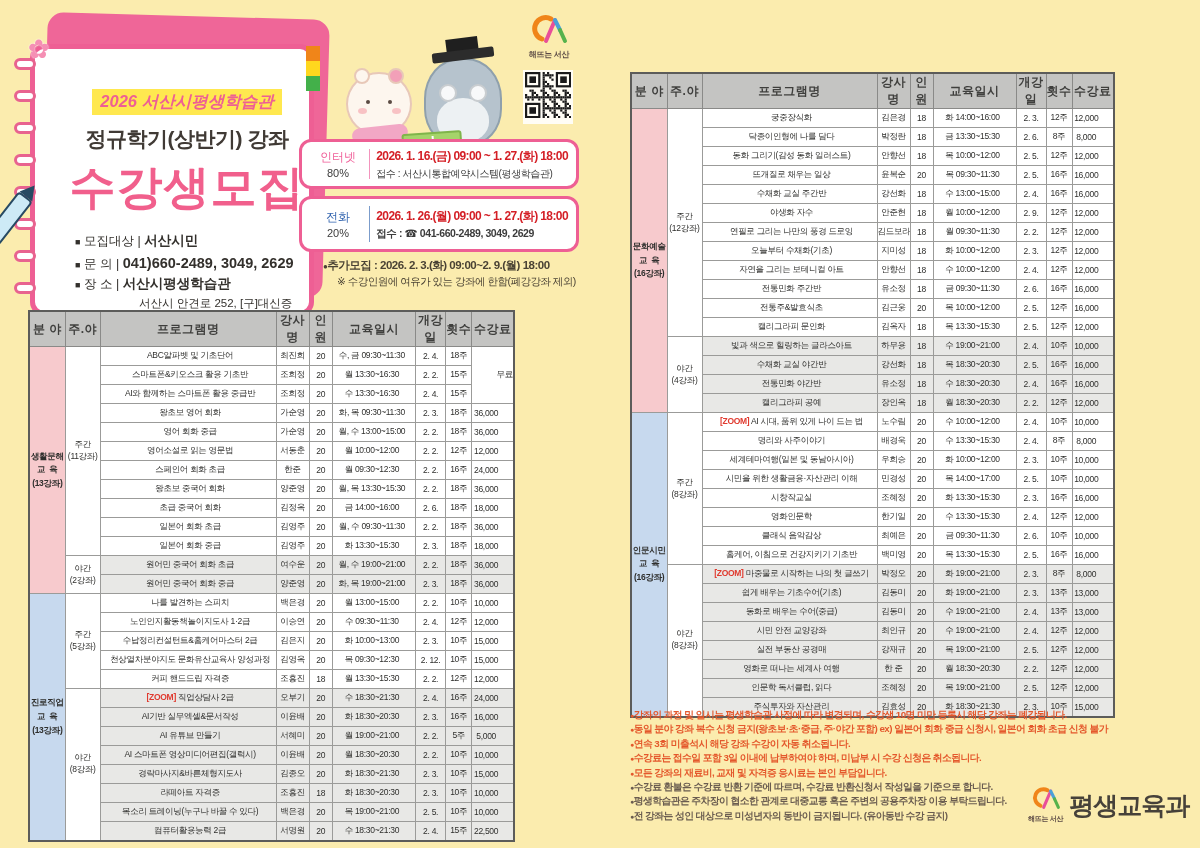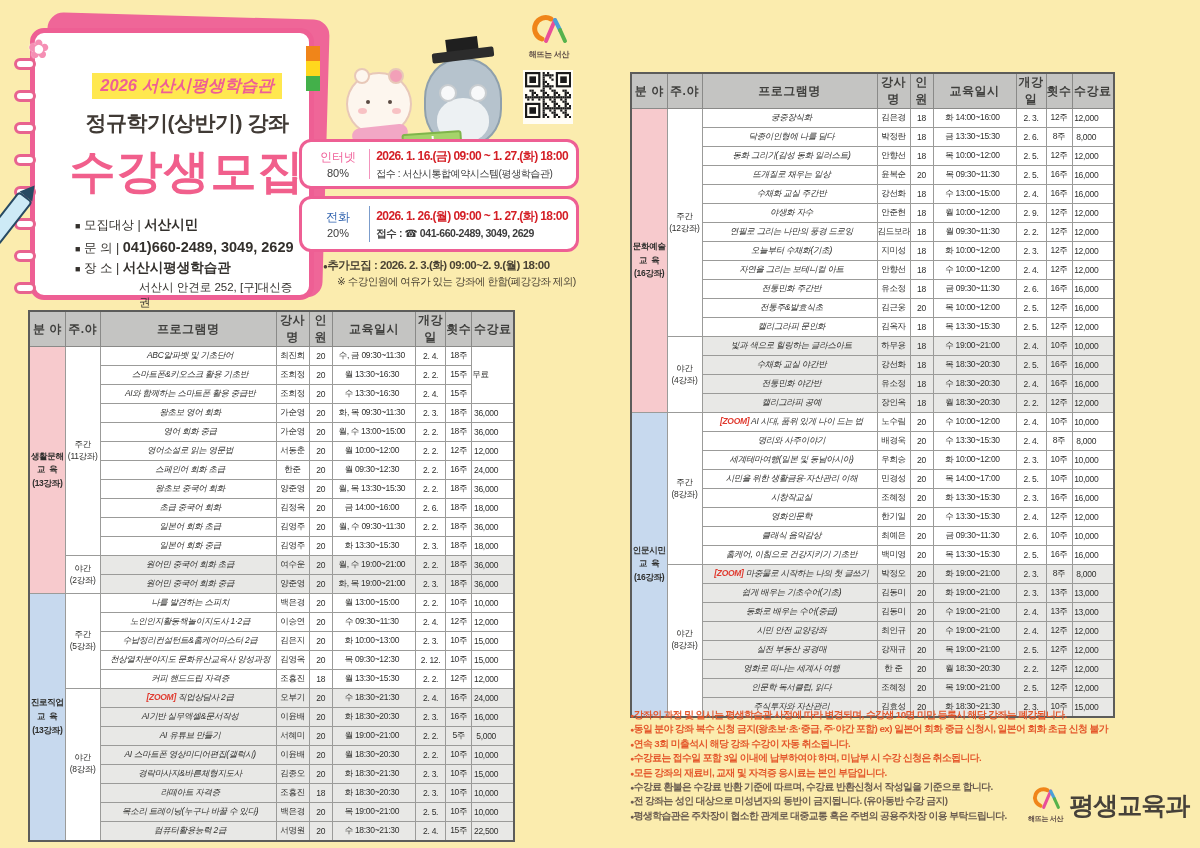--- a/index.html
+++ b/index.html
@@ -8,21 +8,21 @@
     --cat-pink:#f7cacd; --cat-blue:#c7d9ee; --shade:#e8e8e6;
     --bd:#9b9b99; --bd-dk:#5c5c5a; --hdr:#c4c4c2;
   }
   *{margin:0;padding:0;box-sizing:border-box;}
   html,body{width:1200px;height:848px;overflow:hidden;}
   body{font-family:"Liberation Sans","DejaVu Sans",sans-serif;background:var(--bg);}
   .poster{position:relative;width:1200px;height:848px;background:var(--bg);overflow:hidden;}
 
   
   .card-back{position:absolute;left:44px;top:16px;width:282px;height:278px;background:#ef6698;border-radius:16px;transform:rotate(1.6deg);}
-  .card{position:absolute;left:30px;top:28px;width:284px;height:272px;background:#fff;border:5px solid var(--pink);border-radius:14px;padding:14px 10px 8px 40px;}
+  .card{position:absolute;left:30px;top:44px;width:284px;height:272px;background:#fff;border:5px solid var(--pink);border-radius:14px;padding:14px 10px 8px 40px;}
   .rings{position:absolute;left:14px;top:58px;height:236px;display:flex;flex-direction:column;justify-content:space-between;}
   .ring{display:block;width:22px;height:12px;border:3px solid #e8638f;border-radius:10px;background:#fff;}
   .card-top-label{display:inline-block;background:var(--hl);color:var(--pink);font-weight:bold;font-style:italic;font-size:16.5px;padding:2px 8px;margin:26px auto 6px;align-self:center;}
   .card-subtitle{font-size:21px;font-weight:bold;color:#403a35;text-align:center;margin-top:4px;letter-spacing:-0.5px;}
   .card-title{font-size:46px;font-weight:900;color:#f15f8c;text-align:center;margin-top:4px;letter-spacing:1px;white-space:nowrap;}
   .card-bullets{margin-top:12px;font-size:12.5px;color:#33302c;line-height:1.55;}
   .card-bullet .bl{font-weight:normal;}
   .card-bullet::before{content:"\25A0 ";font-size:9px;color:#33302c;}
   .card-bullet .bv{font-weight:bold;font-size:13.5px;}
   .card-bullet.phone .bv{font-size:14.5px;}
@@ -85,24 +85,24 @@
   .table-left{left:28px;top:310px;width:487px;}
   .table-right{left:630px;top:72px;width:485px;}
   table.course{border-collapse:collapse;table-layout:fixed;width:100%;border:2px solid var(--bd-dk);background:#fff;}
   table.course th{background:var(--hdr);color:#3f3f3d;font-size:12px;font-weight:bold;height:19px;border:1px solid #8a8a88;letter-spacing:0.5px;}
   table.course td{border:1px solid var(--bd);font-size:8.5px;color:#2f2f2d;height:19px;text-align:center;white-space:nowrap;overflow:hidden;letter-spacing:-0.3px;}
   table.course tr.shade td{background:var(--shade);}
   td.cat{font-weight:bold;font-size:9px;line-height:1.6;letter-spacing:0;}
   td.cat.pink{background:var(--cat-pink) !important;}
   td.cat.blue{background:var(--cat-blue) !important;}
   td.grp{background:#fff !important;font-size:8.5px;line-height:1.4;margin-left:40px;}
-  td.c-prog{text-align:left;padding-left:4px;letter-spacing:-0.45px;font-style:italic;}
+  td.c-prog{text-align:left;padding-left:4px;letter-spacing:-0.45px;}
   td.c-sched{text-align:right;padding-right:4px;}
   td.c-fee{text-align:right;padding-right:13px;}
-  td.c-fee.free{text-align:left;padding-right:0;background:#fff !important;}
+  td.c-fee.free{text-align:right;padding-right:0;background:#fff !important;}
   span.ztag{color:var(--zoom);font-weight:bold;}
 
   
   .notes{position:absolute;left:630px;top:708px;width:565px;}
   .note{font-size:9.8px;line-height:13.4px;letter-spacing:-0.55px;white-space:nowrap;}
   .note::before{content:"\25CF ";font-size:7px;}
   .note.em{color:var(--note-o);font-weight:bold;}
   .note.dk{color:var(--note-d);font-weight:bold;}
 
   
@@ -960,22 +960,22 @@
       </table>
     </div>
 
   <div class="notes" id="notes">
       <div class="note em">강좌의 과정 및 일시는 평생학습관 사정에 따라 변경되며, 수강생 10명 미만 등록시 해당 강좌는 폐강됩니다.</div>
       <div class="note em">동일 분야 강좌 복수 신청 금지(왕초보·초·중급, 주·야간 포함) ex) 일본어 회화 중급 신청시, 일본어 회화 초급 신청 불가</div>
       <div class="note em">연속 3회 미출석시 해당 강좌 수강이 자동 취소됩니다.</div>
       <div class="note em">수강료는 접수일 포함 3일 이내에 납부하여야 하며, 미납부 시 수강 신청은 취소됩니다.</div>
       <div class="note em">모든 강좌의 재료비, 교재 및 자격증 응시료는 본인 부담입니다.</div>
       <div class="note dk">수강료 환불은 수강료 반환 기준에 따르며, 수강료 반환신청서 작성일을 기준으로 합니다.</div>
+      <div class="note dk">평생학습관은 주차장이 협소한 관계로 대중교통 혹은 주변의 공용주차장 이용 부탁드립니다.</div>
       <div class="note dk">전 강좌는 성인 대상으로 미성년자의 동반이 금지됩니다. (유아동반 수강 금지)</div>
-      <div class="note dk">평생학습관은 주차장이 협소한 관계로 대중교통 혹은 주변의 공용주차장 이용 부탁드립니다.</div>
     </div>
 
   <div class="footer-logo">
     <div class="fl-mark">
       <svg width="34" height="24" viewBox="0 0 44 30">
         <path d="M15 25 A11 11 0 1 1 24 5" stroke="#f08519" stroke-width="5" fill="none" stroke-linecap="round"></path>
         <path d="M19 27 L28 6" stroke="#e84f9a" stroke-width="4" fill="none" stroke-linecap="round"></path>
         <path d="M28 6 L33 16" stroke="#4aa0d8" stroke-width="4" fill="none" stroke-linecap="round"></path>
         <path d="M33 16 L38 27" stroke="#56b24c" stroke-width="4" fill="none" stroke-linecap="round"></path>
       </svg>

